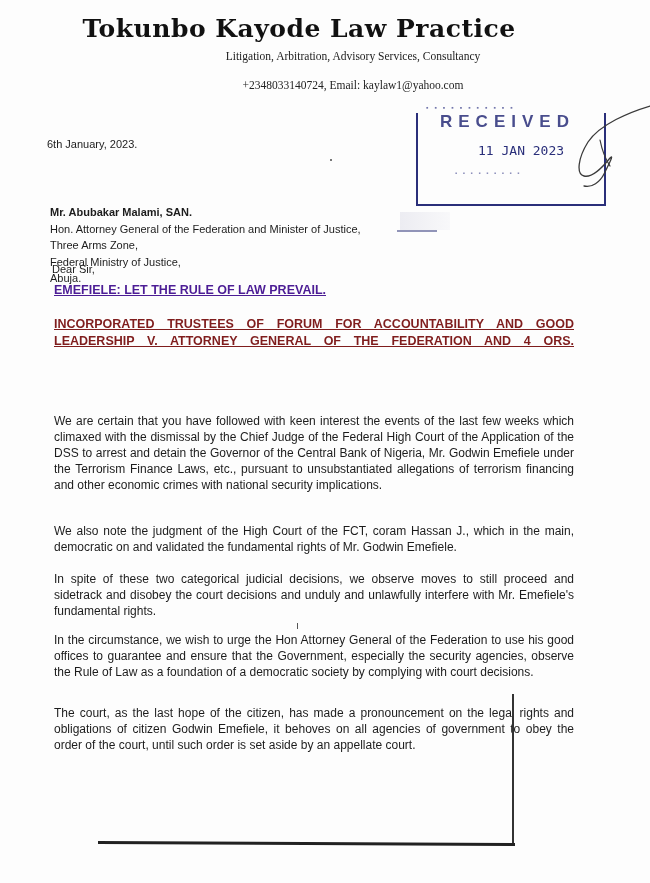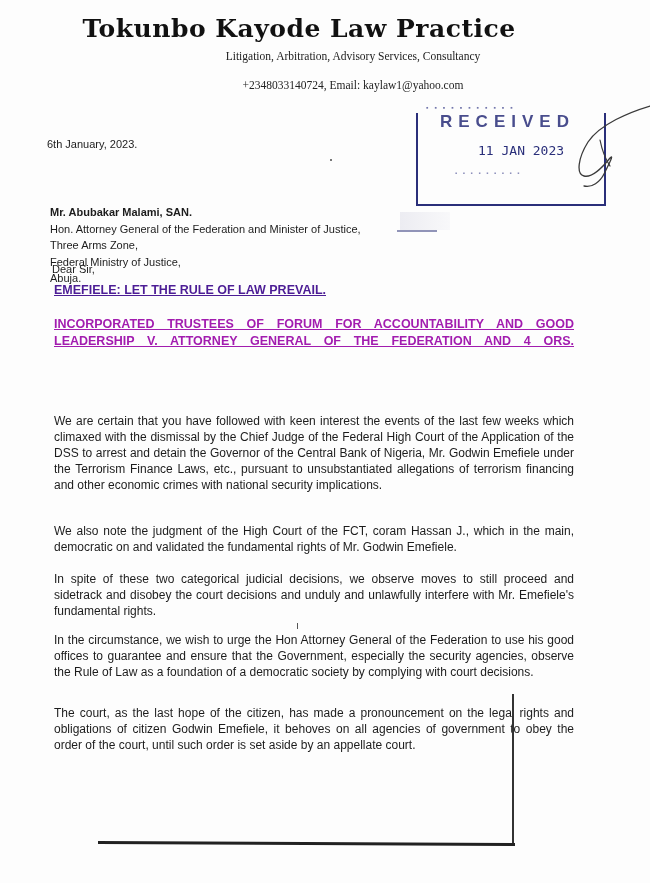--- a/index.html
+++ b/index.html
@@ -19,21 +19,21 @@
   .bold { font-weight: bold; }
   .date { left: 47px; top: 137px; }
   .addr { left: 50px; top: 169px; margin-top: 36px; }
   .addr div { height: 16.5px; white-space: nowrap; }
   .salute { left: 52px; top: 262px; }
 
   .subject { position: absolute; left: 54px; top: 283px; font-weight: bold; font-size: 12.5px;
              text-decoration: underline; color: #4c1d95; }
   .case { position: absolute; left: 54px; top: 316px; width: 520px; font-weight: bold;
           font-size: 12.5px; line-height: 17px; text-decoration: underline; text-align: justify;
-          text-align-last: left; color: #a21caf; }
+          text-align-last: left; color: #7f1d1d; }
   .case .cl { display: block; text-align: justify; text-align-last: justify; }
   .case .cl.last { text-align-last: left; }
 
   .para { position: absolute; left: 54px; width: 520px; font-size: 12px; line-height: 16px;
           text-align: justify; color: #1c1c1c; }
   .p1 { top: 377px; }
   .p2 { top: 413px; }
   .p3 { top: 523px; }
   .p4 { top: 571px; }
   .p5 { top: 632px; }

